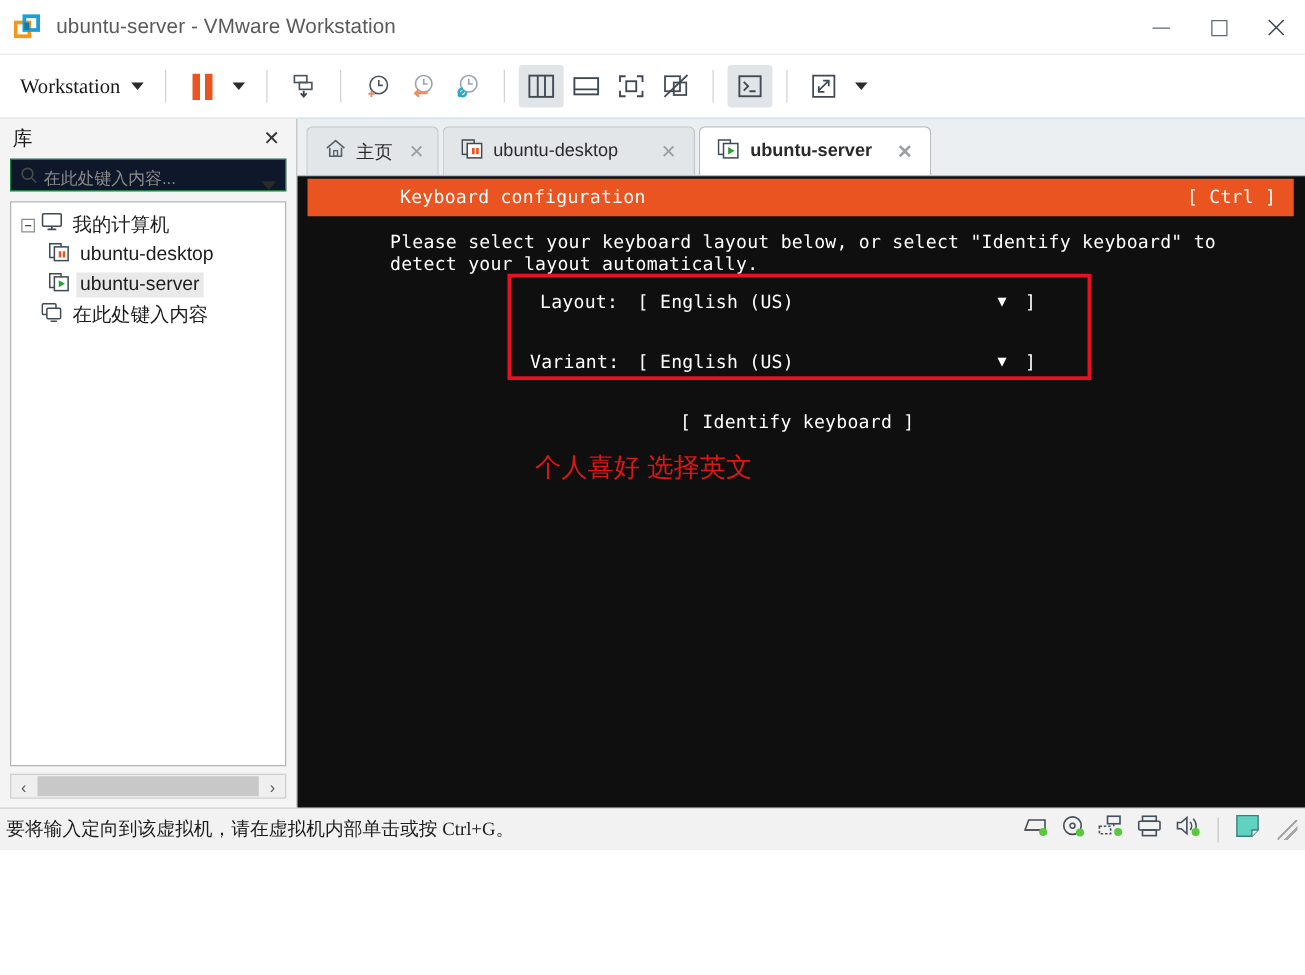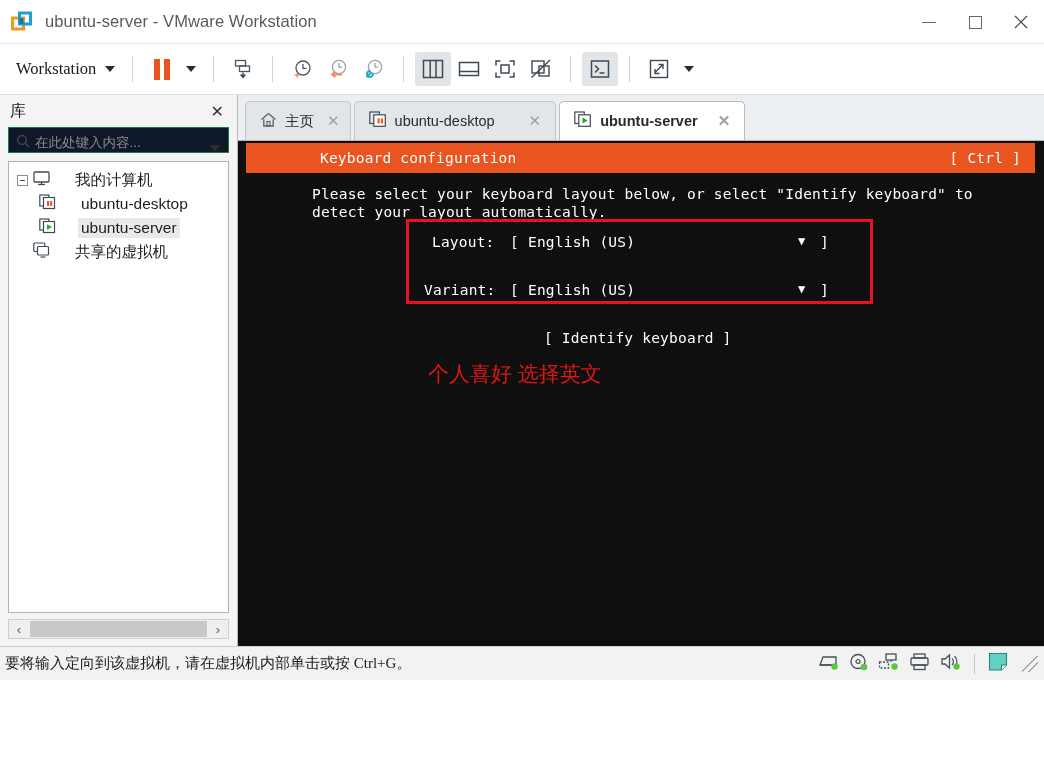--- a/index.html
+++ b/index.html
@@ -114,21 +114,21 @@
     padding-top: 6px;
   }
   .tree-row {
     display: flex; align-items: center; gap: 5px;
     height: 24px; padding-left: 8px;
     font-size: 15.5px; color: #1d1d1d;
     cursor: default; white-space: nowrap;
   }
   .tree-row.indent1 { padding-left: 30px; }
   .tree-row.selected .tree-label { background: #e9e9e9; }
-  .tree-label { padding: 1px 3px; margin-left: 17px; }
+  .tree-label { padding: 1px 3px; }
   .expander {
     width: 11px; height: 11px;
     border: 1px solid #8d8d8d; background: #fff;
     position: relative; flex: 0 0 11px;
   }
   .expander::before {
     content: ""; position: absolute;
     left: 2px; right: 2px; top: 4px; height: 1px; background: #4a4a4a;
   }
   .lib-hscroll {
@@ -400,21 +400,21 @@
         </div>
 
         <div class="tree-row" style="padding-left:24px">
           <span>
             <svg width="17" height="16" viewBox="0 0 17 16">
               <rect x="0.8" y="1" width="11" height="8.5" rx="1" fill="none" stroke="#3f4a54" stroke-width="1.2"></rect>
               <rect x="4.5" y="4.5" width="11" height="8.5" rx="1" fill="#fff" stroke="#3f4a54" stroke-width="1.2"></rect>
               <line x1="7.5" y1="15" x2="12.5" y2="15" stroke="#3f4a54" stroke-width="1.2"></line>
             </svg>
           </span>
-          <span class="tree-label">共享的虚拟机</span>
+          <span class="tree-label">在此处键入内容</span>
         </div>
       </div>
 
       <div class="lib-hscroll">
         <span class="hs-arrow">‹</span>
         <span class="hs-thumb"></span>
         <span class="hs-arrow">›</span>
       </div>
     </div>
 

